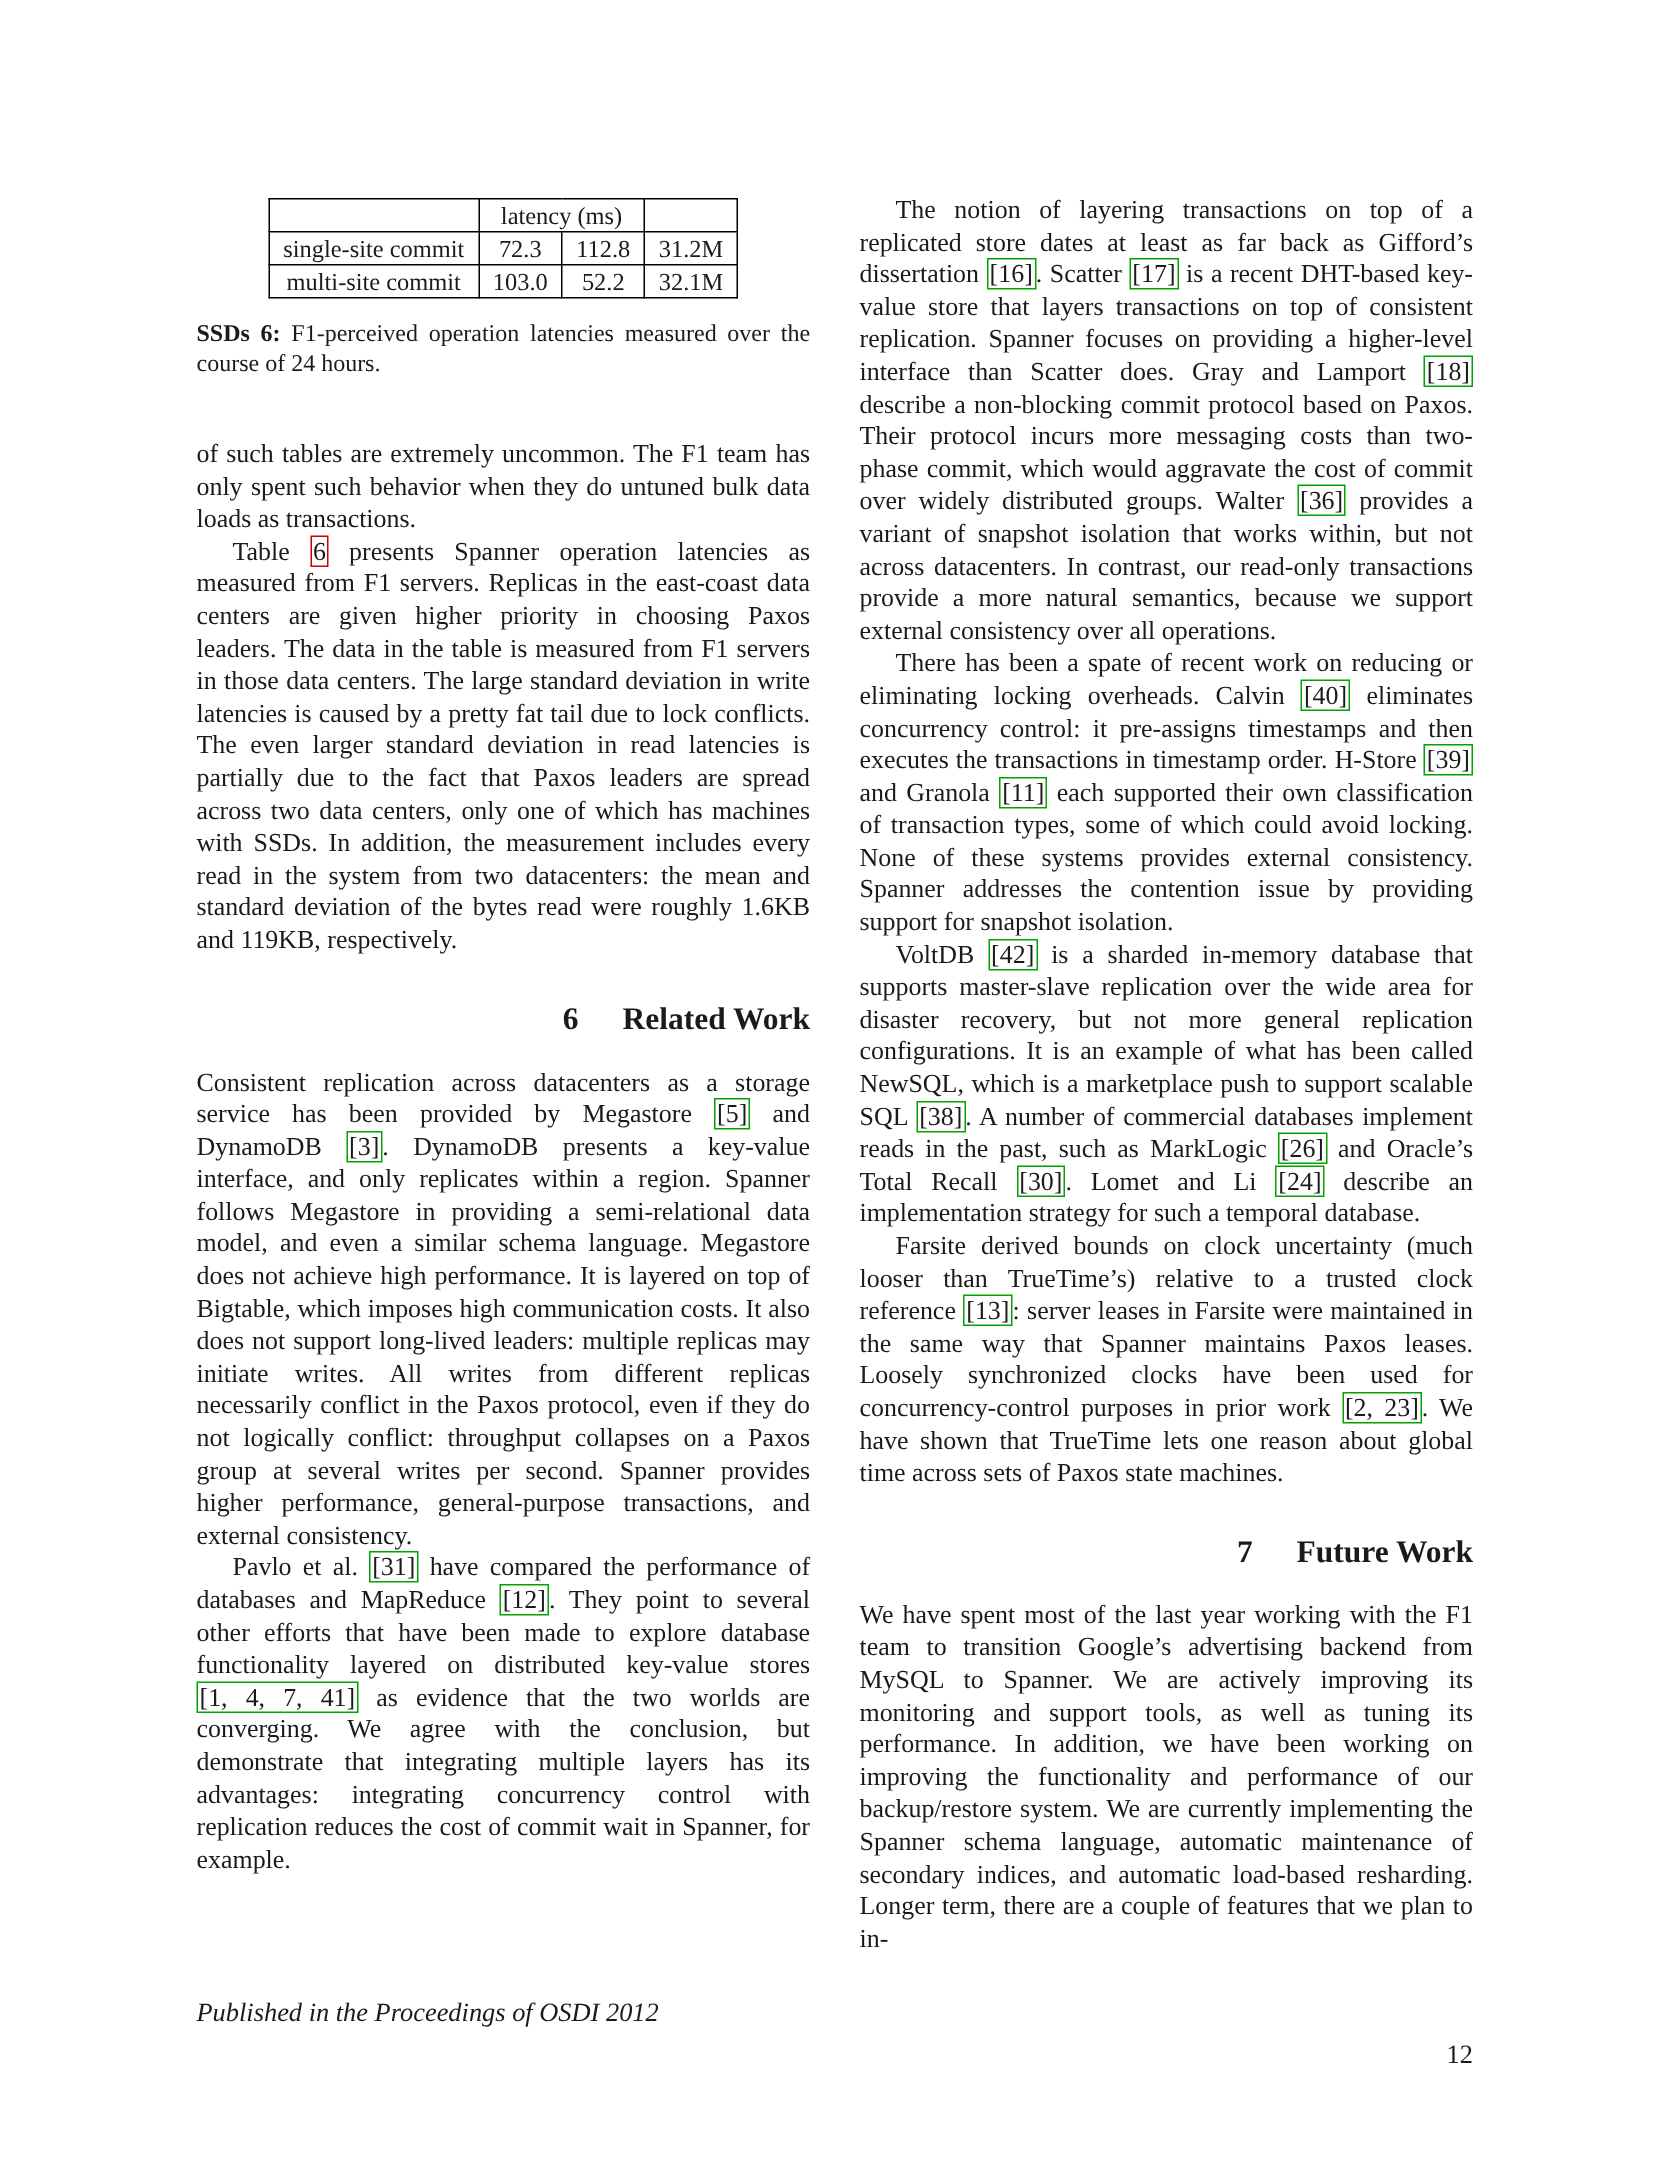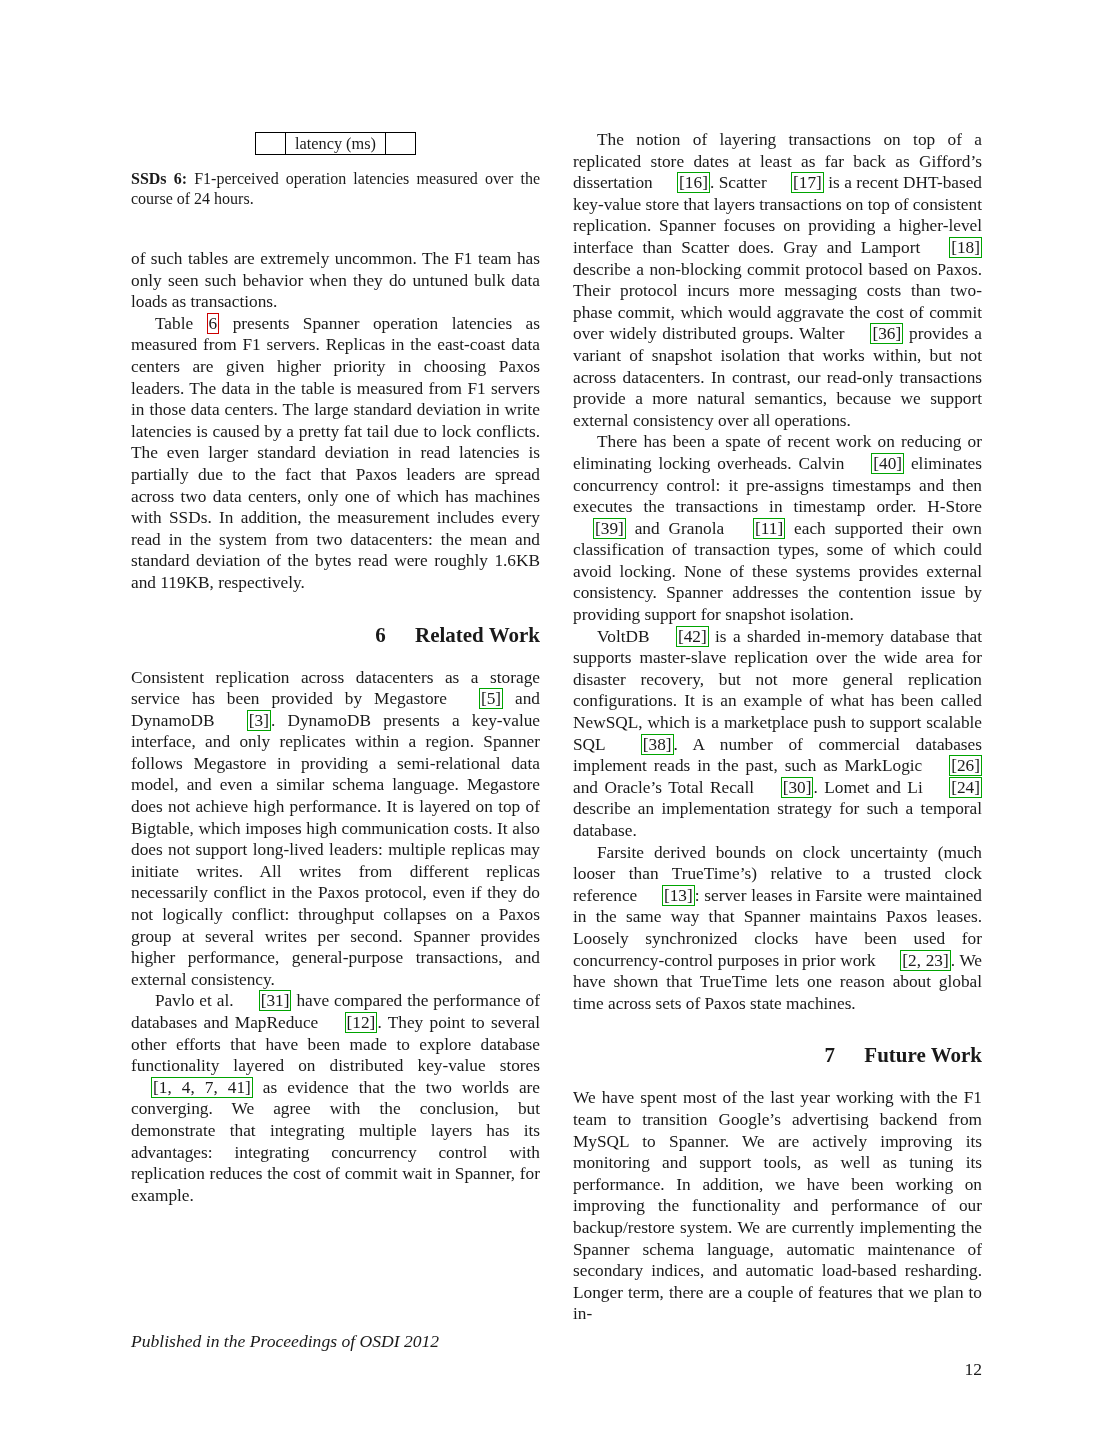--- a/index.html
+++ b/index.html
@@ -53,21 +53,20 @@
     line-height: 19.5px;
     text-align: justify;
     margin: 14px 0 40px 0;
   }
   .caption .cap-label { font-weight: bold; }
 
   .cite {
     border: 1px solid var(--cite-color, #00a400);
     padding: 0 1px;
     white-space: nowrap;
-    margin-left: 20px;
   }
   .ref {
     border: 1px solid var(--ref-color, #cc0000);
     padding: 0 1px;
   }
 
   .footer {
     position: absolute;
     left: 131px;
     top: 1331px;
@@ -92,30 +91,42 @@
       <div class="table-wrap">
         <table class="t6">
           <tbody>
             <tr>
               <td class="blank"></td>
               <td colspan="2">latency (ms)</td>
               <td class="blank"></td>
             </tr>
           </tbody>
           <tbody>
+              <tr>
+                <td>single-site commit</td>
+                <td>72.3</td>
+                <td>112.8</td>
+                <td>31.2M</td>
+              </tr>
+              <tr>
+                <td>multi-site commit</td>
+                <td>103.0</td>
+                <td>52.2</td>
+                <td>32.1M</td>
+              </tr>
             </tbody>
         </table>
       </div>
       <div class="caption">
         <span class="cap-label">SSDs 6:</span>
         <span>F1-perceived operation latencies measured over the course of 24 hours.</span>
       </div>
     </div>
 
-    <p class="para">of such tables are extremely uncommon. The F1 team has only seen such behavior when they do untuned bulk data loads as transactions.</p>
+    <p class="para">of such tables are extremely uncommon. The F1 team has only spent such behavior when they do untuned bulk data loads as transactions.</p>
     <p class="para indent">Table <span class="ref">6</span> presents Spanner operation latencies as measured from F1 servers. Replicas in the east-coast data centers are given higher priority in choosing Paxos leaders. The data in the table is measured from F1 servers in those data centers. The large standard deviation in write latencies is caused by a pretty fat tail due to lock conflicts. The even larger standard deviation in read latencies is partially due to the fact that Paxos leaders are spread across two data centers, only one of which has machines with SSDs. In addition, the measurement includes every read in the system from two datacenters: the mean and standard deviation of the bytes read were roughly 1.6KB and 119KB, respectively.</p>
 
     <h2 class="section-heading">
       <span class="sec-num">6</span>
       <span>Related Work</span>
     </h2>
 
     <p class="para">Consistent replication across datacenters as a storage service has been provided by Megastore <span class="cite">[5]</span> and DynamoDB <span class="cite">[3]</span>. DynamoDB presents a key-value interface, and only replicates within a region. Spanner follows Megastore in providing a semi-relational data model, and even a similar schema language. Megastore does not achieve high performance. It is layered on top of Bigtable, which imposes high communication costs. It also does not support long-lived leaders: multiple replicas may initiate writes. All writes from different replicas necessarily conflict in the Paxos protocol, even if they do not logically conflict: throughput collapses on a Paxos group at several writes per second. Spanner provides higher performance, general-purpose transactions, and external consistency.</p>
     <p class="para indent">Pavlo et al. <span class="cite">[31]</span> have compared the performance of databases and MapReduce <span class="cite">[12]</span>. They point to several other efforts that have been made to explore database functionality layered on distributed key-value stores <span class="cite">[1, 4, 7, 41]</span> as evidence that the two worlds are converging. We agree with the conclusion, but demonstrate that integrating multiple layers has its advantages: integrating concurrency control with replication reduces the cost of commit wait in Spanner, for example.</p>
   </div>

